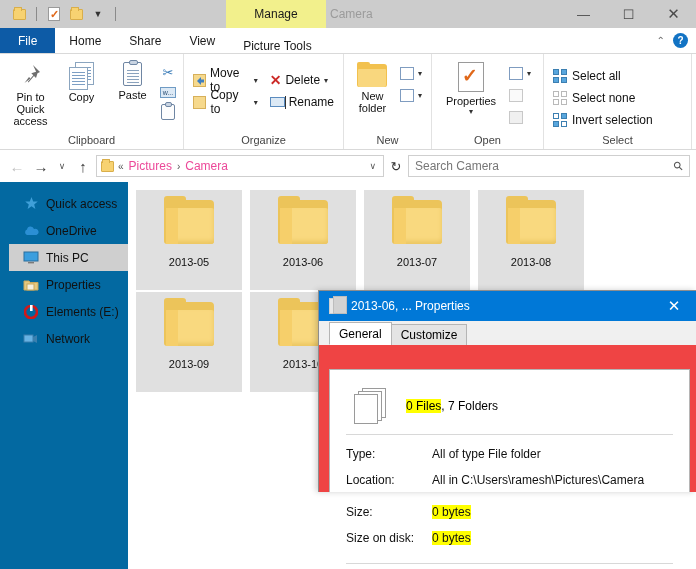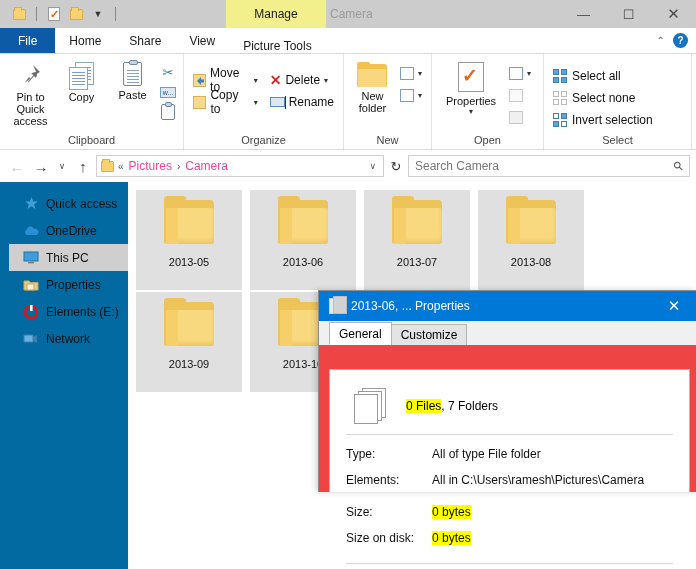--- a/index.html
+++ b/index.html
@@ -569,21 +569,21 @@
         </span>
       </div>
       <div class="dlg-hr"></div>
       <div style="height:6px"></div>
 
       <div class="frow">
         <span class="k">Type:</span>
         <span class="v">All of type File folder</span>
       </div>
       <div class="frow">
-        <span class="k">Elements:</span>
+        <span class="k">Location:</span>
         <span class="v">All in C:\Users\ramesh\Pictures\Camera</span>
       </div>
       <div style="height:6px"></div>
       <div class="size-block">
         <div class="frow">
           <span class="k">Size:</span>
           <span class="v hl">0 bytes</span>
         </div>
         <div class="frow">
           <span class="k">Size on disk:</span>

